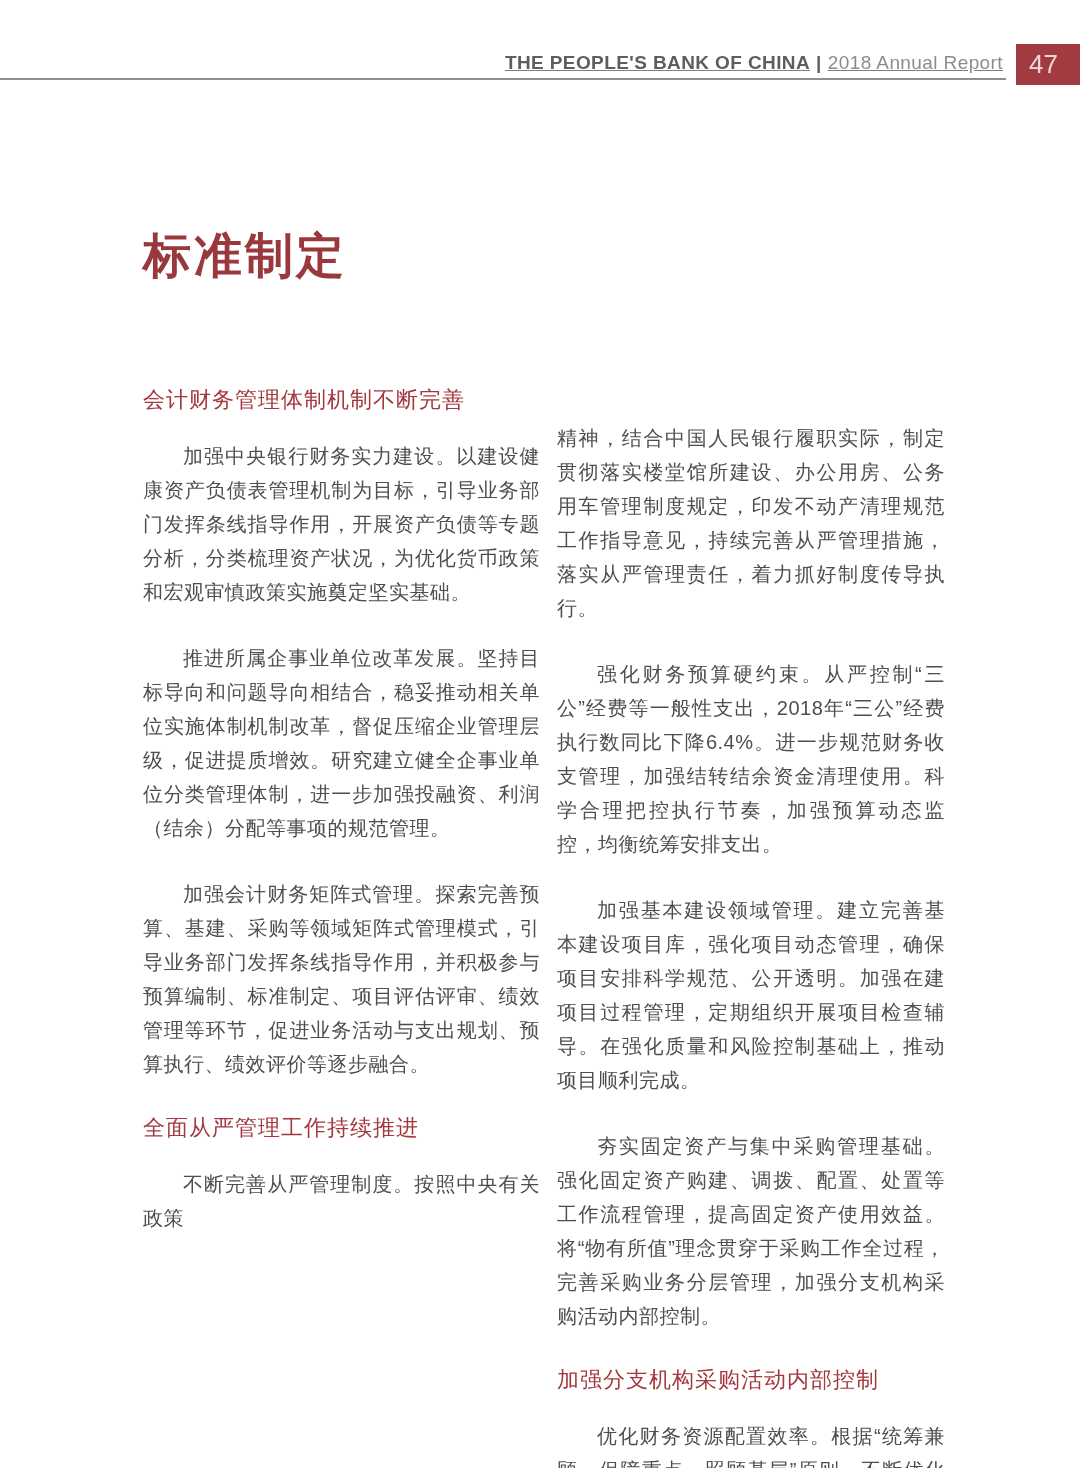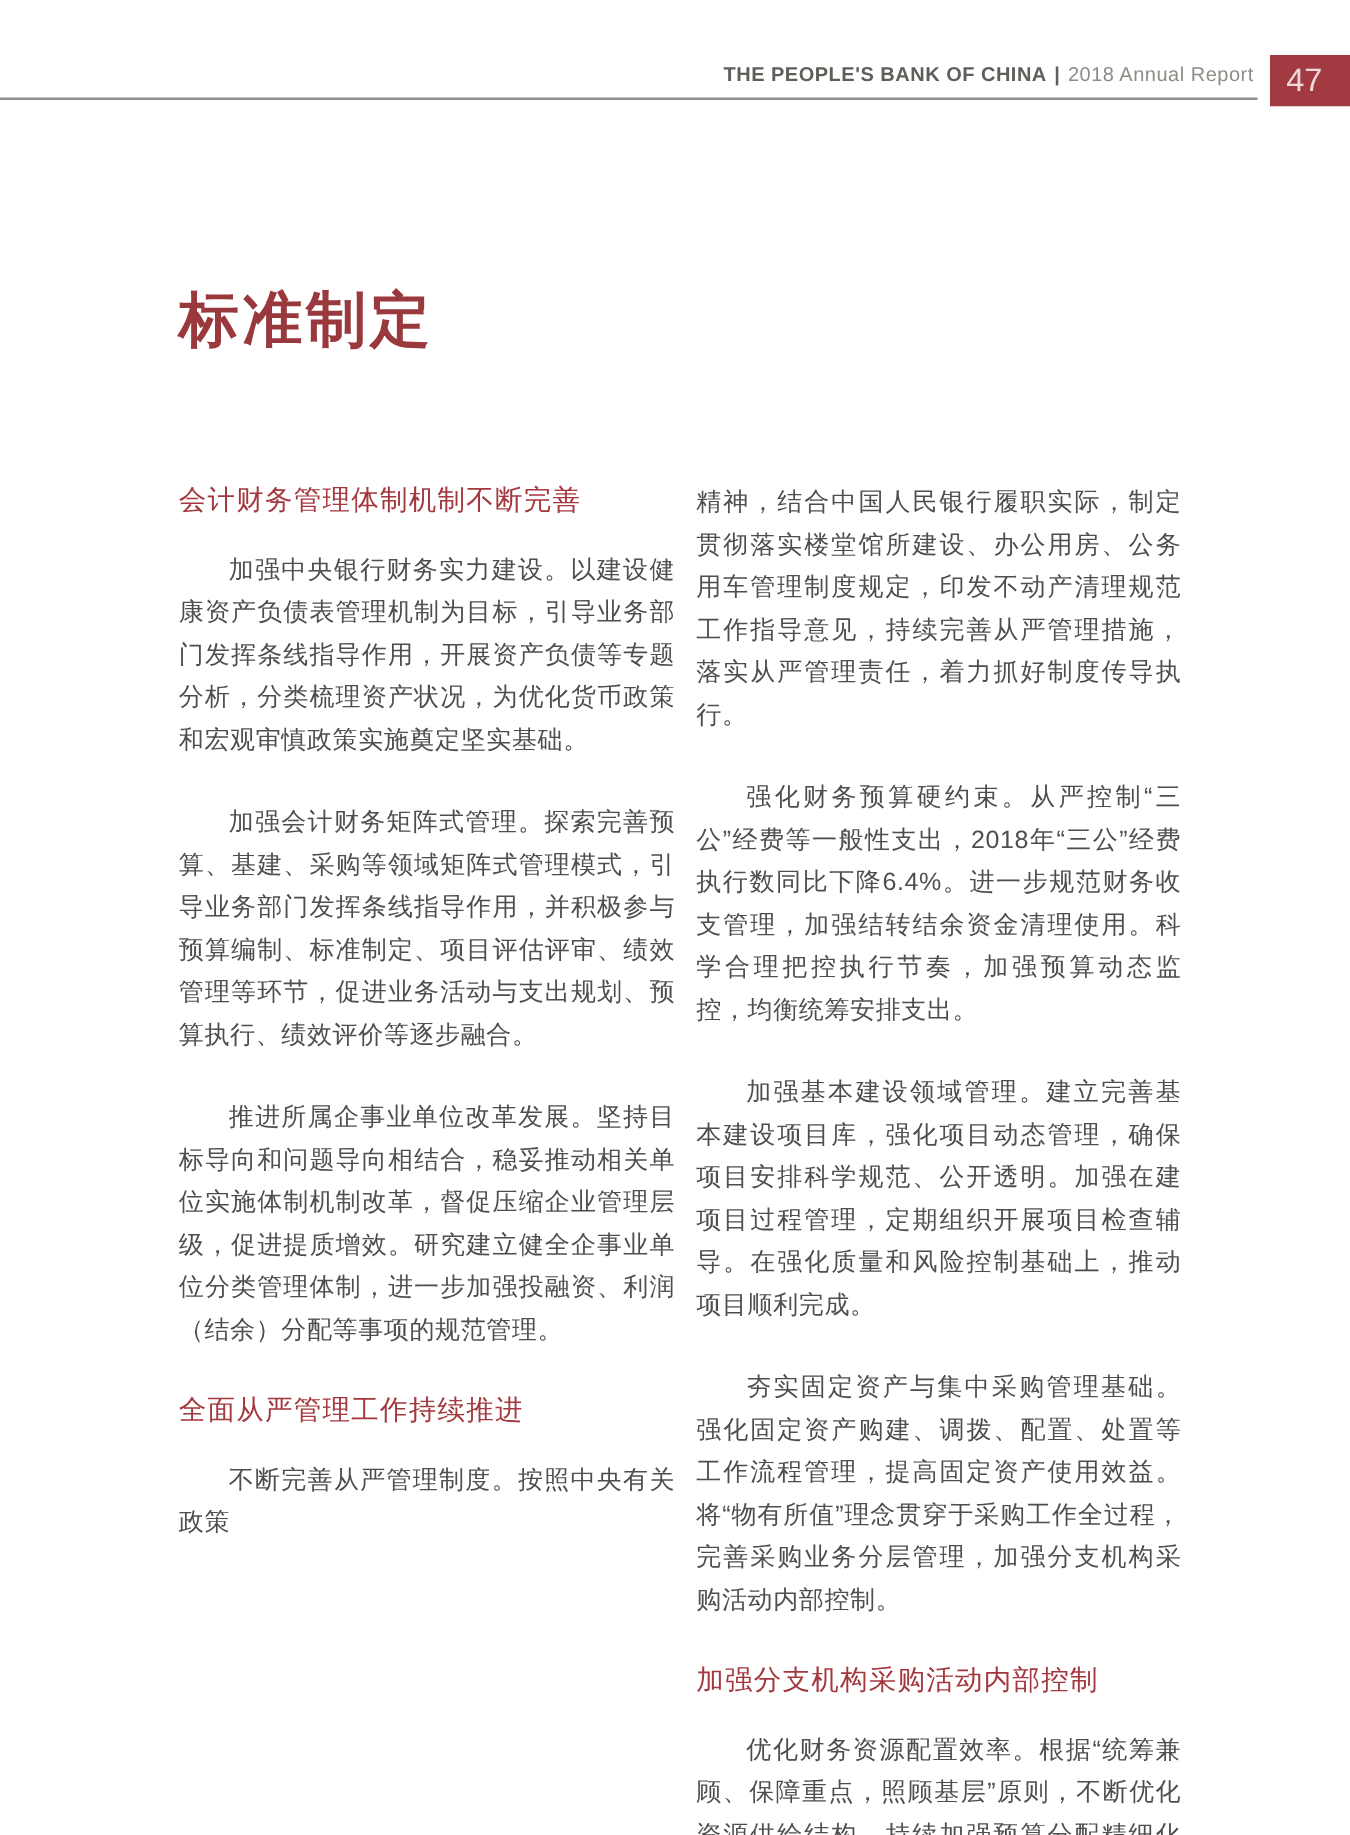--- a/index.html
+++ b/index.html
@@ -14,24 +14,25 @@
     background: #ffffff;
     overflow: hidden;
     font-family: "Liberation Sans", sans-serif;
   }
 
   
   .header-text {
     position: absolute;
     top: 52px;
     right: 77px;
-    font-size: 16px;
+    font-size: 19px;
     color: #807f7a;
     letter-spacing: 0.4px;
     white-space: nowrap;
+    text-decoration: underline;
   }
   .header-brand {
     font-weight: bold;
     color: #5f5e59;
   }
   .header-sep {
     color: #5f5e59;
     margin: 0 6px;
     font-weight: bold;
   }
@@ -105,20 +106,21 @@
     line-height: 34px;
     color: #4e4e4e;
     text-align: justify;
     letter-spacing: 0.5px;
   }
   .col p.indent {
     text-indent: 2em;
   }
   .col p.no-indent {
     text-indent: 0;
+    margin-top: 36px;
   }
   .col p:last-child {
     margin-bottom: 0;
   }
 </style>
 </head>
 <body>
 
 <div class="page">
 
@@ -128,22 +130,22 @@
   <div class="header-rule"></div>
   <div class="page-badge">47</div>
 
   <h1 class="doc-title">标准制定</h1>
 
   <div class="columns">
 
     <div class="col col-left">
       <h2>会计财务管理体制机制不断完善</h2>
       <p class="indent">加强中央银行财务实力建设。以建设健康资产负债表管理机制为目标，引导业务部门发挥条线指导作用，开展资产负债等专题分析，分类梳理资产状况，为优化货币政策和宏观审慎政策实施奠定坚实基础。</p>
+      <p class="indent">推进所属企事业单位改革发展。坚持目标导向和问题导向相结合，稳妥推动相关单位实施体制机制改革，督促压缩企业管理层级，促进提质增效。研究建立健全企事业单位分类管理体制，进一步加强投融资、利润（结余）分配等事项的规范管理。</p>
       <p class="indent">加强会计财务矩阵式管理。探索完善预算、基建、采购等领域矩阵式管理模式，引导业务部门发挥条线指导作用，并积极参与预算编制、标准制定、项目评估评审、绩效管理等环节，促进业务活动与支出规划、预算执行、绩效评价等逐步融合。</p>
-      <p class="indent">推进所属企事业单位改革发展。坚持目标导向和问题导向相结合，稳妥推动相关单位实施体制机制改革，督促压缩企业管理层级，促进提质增效。研究建立健全企事业单位分类管理体制，进一步加强投融资、利润（结余）分配等事项的规范管理。</p>
       <h2 class="spaced">全面从严管理工作持续推进</h2>
       <p class="indent">不断完善从严管理制度。按照中央有关政策</p>
     </div>
 
     <div class="col col-right">
       <p class="no-indent">精神，结合中国人民银行履职实际，制定贯彻落实楼堂馆所建设、办公用房、公务用车管理制度规定，印发不动产清理规范工作指导意见，持续完善从严管理措施，落实从严管理责任，着力抓好制度传导执行。</p>
       <p class="indent">强化财务预算硬约束。从严控制“三公”经费等一般性支出，2018年“三公”经费执行数同比下降6.4%。进一步规范财务收支管理，加强结转结余资金清理使用。科学合理把控执行节奏，加强预算动态监控，均衡统筹安排支出。</p>
       <p class="indent">加强基本建设领域管理。建立完善基本建设项目库，强化项目动态管理，确保项目安排科学规范、公开透明。加强在建项目过程管理，定期组织开展项目检查辅导。在强化质量和风险控制基础上，推动项目顺利完成。</p>
       <p class="indent">夯实固定资产与集中采购管理基础。强化固定资产购建、调拨、配置、处置等工作流程管理，提高固定资产使用效益。将“物有所值”理念贯穿于采购工作全过程，完善采购业务分层管理，加强分支机构采购活动内部控制。</p>
       <h2 class="spaced">加强分支机构采购活动内部控制</h2>

